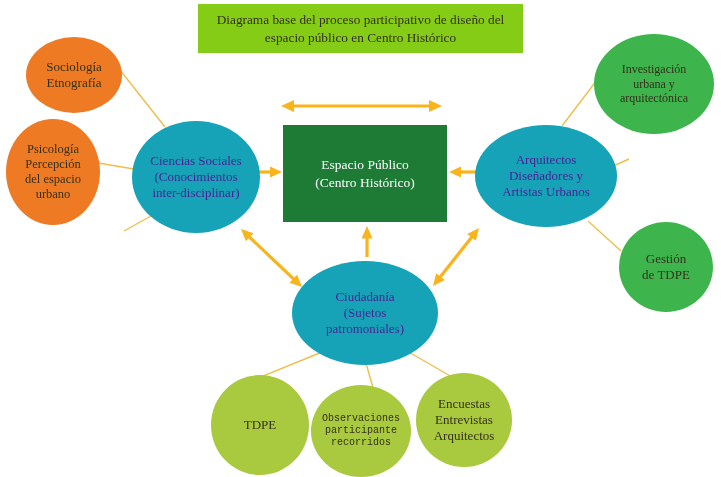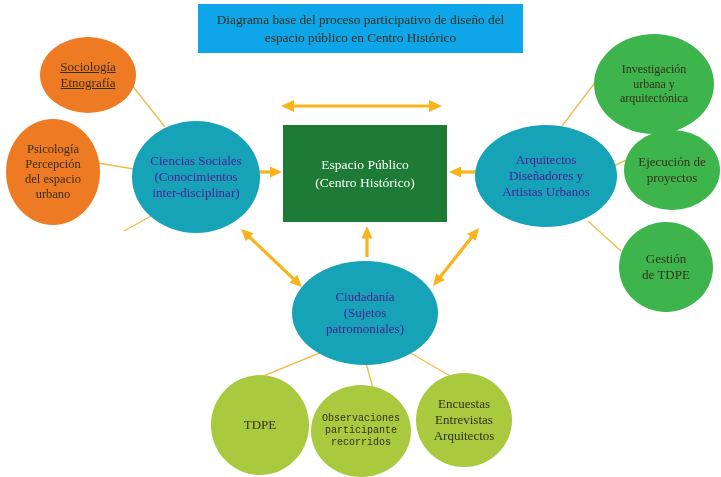--- a/index.html
+++ b/index.html
@@ -12,21 +12,21 @@
     text-align:center;white-space:pre-line;line-height:1.22;
     color:#35301d;font-size:13px;
   }
   .ellipse{border-radius:50%;}
   .orange{background:#ee7b23;}
   .teal{background:#16a3b7;color:#4c1d95;}
   .green{background:#3db54c;}
   .lime{background:#a9c93e;}
   .title-box{
     position:absolute;left:198px;top:4px;width:325px;height:49px;
-    background:#0ea5e9;display:flex;align-items:center;justify-content:center;
+    background:#84cc16;display:flex;align-items:center;justify-content:center;
     text-align:center;color:#35301d;font-size:13.3px;line-height:1.3;
     padding:0 8px;box-sizing:border-box;
   }
   .center-rect{
     position:absolute;left:283px;top:125px;width:164px;height:97px;
     background:#1e7b35;color:#ffffff;display:flex;align-items:center;justify-content:center;
     text-align:center;white-space:pre-line;font-size:13.5px;line-height:1.3;
   }
   #edges{position:absolute;left:0;top:0;width:721px;height:477px;pointer-events:none;}
   .thin{stroke:#efbe4b;stroke-width:1.4;fill:none;}
@@ -97,32 +97,30 @@
   <div class="node ellipse teal" style="left:132px;top:121px;width:128px;height:112px;">Ciencias Sociales
 (Conocimientos
 inter-disciplinar)</div>
   <div class="node ellipse teal" style="left:475px;top:125px;width:142px;height:102px;">Arquitectos
 Diseñadores y
 Artistas Urbanos</div>
   <div class="node ellipse teal" style="left:292px;top:261px;width:146px;height:104px;">Ciudadanía
 (Sujetos
 patromoniales)</div>
 
-  <div class="node ellipse orange" style="left:40px;top:37px;width:96px;height:76px;text-decoration:underline;">Sociología
+  <div class="node ellipse orange" style="left:26px;top:37px;width:96px;height:76px;">Sociología
 Etnografía</div>
   <div class="node ellipse orange" style="left:6px;top:119px;width:94px;height:106px;font-size:12.5px;">Psicología
 Percepción
 del espacio
 urbano</div>
 
   <div class="node ellipse green" style="left:594px;top:34px;width:120px;height:100px;font-size:12px;">Investigación
 urbana y
 arquitectónica</div>
-  <div class="node ellipse green" style="left:624px;top:130px;width:96px;height:80px;">Ejecución de
-proyectos</div>
   <div class="node ellipse green" style="left:619px;top:222px;width:94px;height:90px;">Gestión
 de TDPE</div>
 
   <div class="node ellipse lime" style="left:211px;top:375px;width:98px;height:100px;">TDPE</div>
   <div class="node ellipse lime" style="left:311px;top:385px;width:100px;height:92px;font-size:10px;font-family:Liberation Mono, monospace;">Observaciones
 participante
 recorridos</div>
   <div class="node ellipse lime" style="left:416px;top:373px;width:96px;height:94px;">Encuestas
 Entrevistas
 Arquitectos</div>

